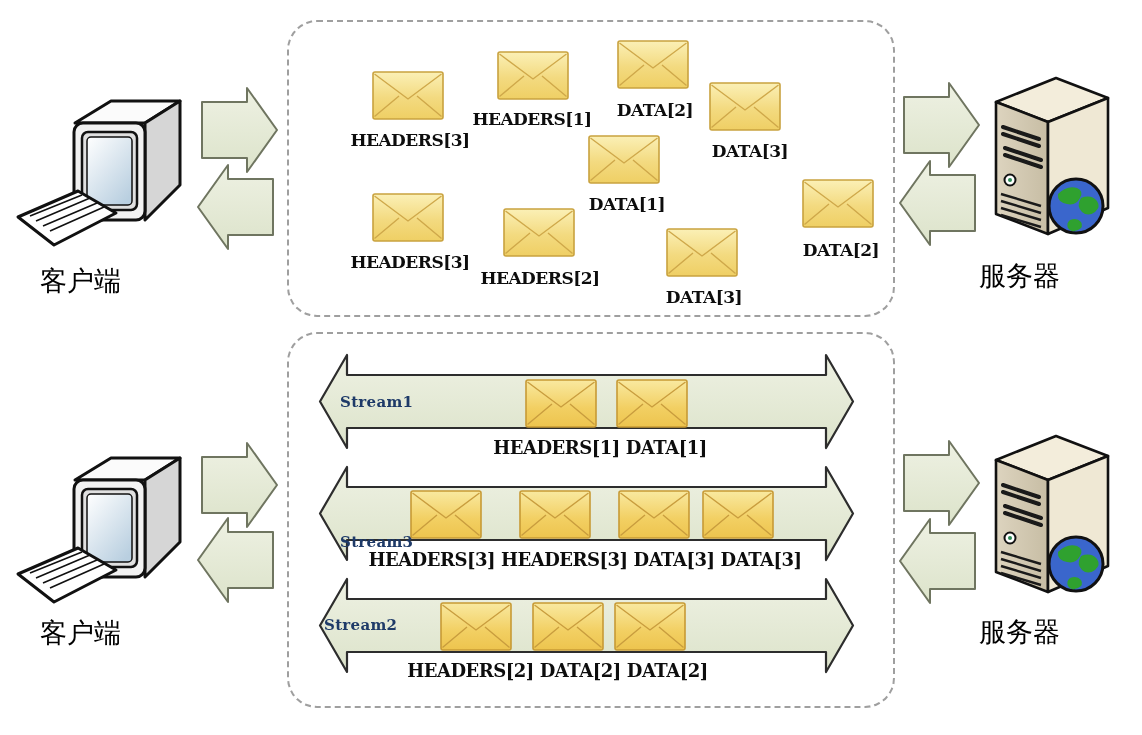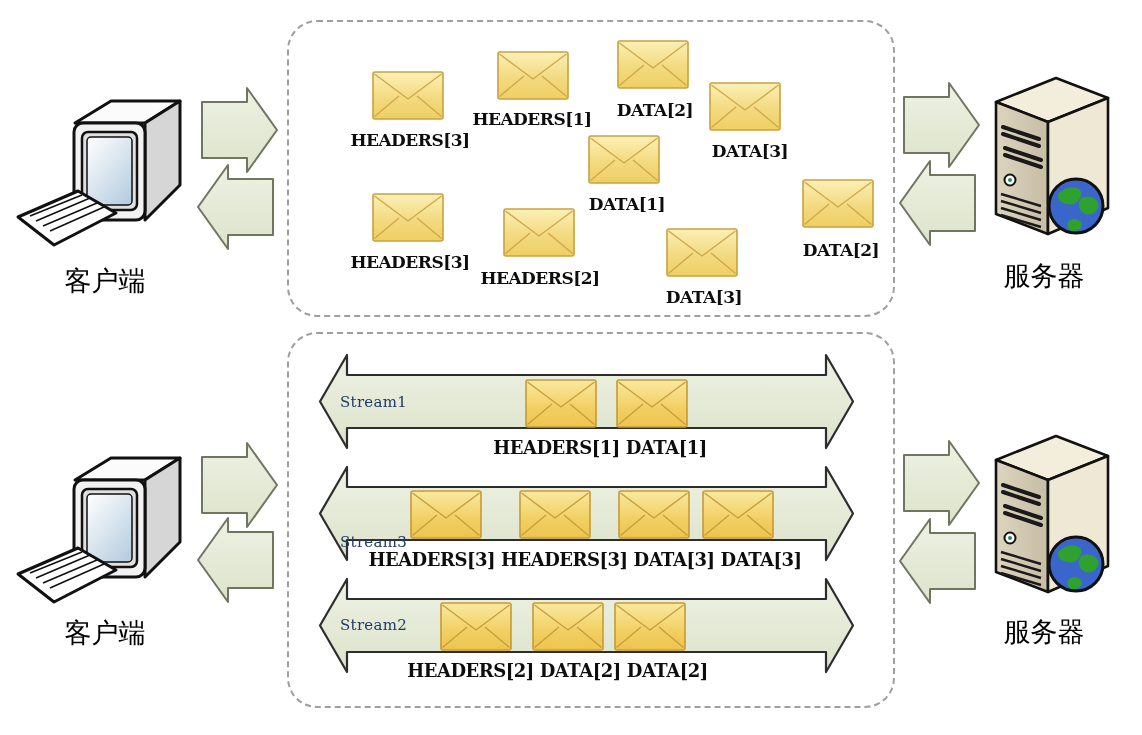--- a/index.html
+++ b/index.html
@@ -3,23 +3,23 @@
 <meta charset="utf-8">
 <style>
   html,body{margin:0;padding:0;background:#fff;}
   #canvas{position:relative;width:1142px;height:735px;background:#ffffff;overflow:hidden;
           font-family:"DejaVu Serif", "Liberation Serif", serif;}
   .panel{position:absolute;border:2px dashed #9f9f9f;border-radius:30px;background:#ffffff;}
   .frame-label{position:absolute;width:130px;text-align:center;font-weight:bold;font-size:17px;
                color:#0d0d0d;white-space:nowrap;letter-spacing:-0.5px;}
   .caption{position:absolute;display:flex;justify-content:center;gap:6px;font-weight:bold;
            font-size:18px;color:#0d0d0d;white-space:nowrap;letter-spacing:-0.5px;}
-  .stream-name{position:absolute;font-weight:normal;font-size:15px;color:#1e3a68;
+  .stream-name{position:absolute;font-weight:bold;font-size:15px;color:#1e3a68;
                letter-spacing:0.3px;white-space:nowrap;}
-  .cn-label{position:absolute;width:130px;text-align:center;font-size:27px;color:#000;
+  .cn-label{position:absolute;width:130px;text-align:left;font-size:27px;color:#000;
             font-family:Liberation Mono, monospace;}
   svg.inst{position:absolute;overflow:visible;}
 </style>
 </head>
 <body>
 
 <div id="canvas">
 
   <svg width="0" height="0" style="position:absolute">
     <defs>
@@ -215,21 +215,21 @@
   <div class="caption" style="left:300px;top:549px;width:570px">
     <span>HEADERS[3]</span>
     <span>HEADERS[3]</span>
     <span>DATA[3]</span>
     <span>DATA[3]</span>
   </div>
 
   <svg class="inst" style="left:318px;top:577px" width="537" height="97" viewBox="0 0 537 97">
       <use href="#double-arrow"></use>
     </svg>
-  <div class="stream-name" style="left:340px;top:616px">Stream2</div>
+  <div class="stream-name" style="left:324px;top:616px">Stream2</div>
   <svg class="inst" style="left:440px;top:602px" width="72" height="49" viewBox="0 0 72 49">
       <use href="#env-gold"></use>
     </svg>
   <svg class="inst" style="left:532px;top:602px" width="72" height="49" viewBox="0 0 72 49">
       <use href="#env-gold"></use>
     </svg>
   <svg class="inst" style="left:614px;top:602px" width="72" height="49" viewBox="0 0 72 49">
       <use href="#env-gold"></use>
     </svg>
   <div class="caption" style="left:290px;top:660px;width:535px">

